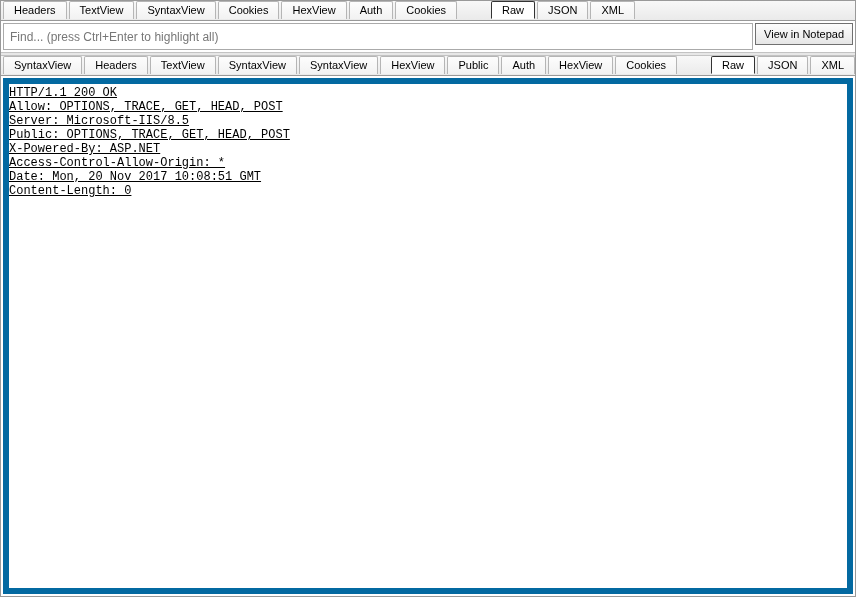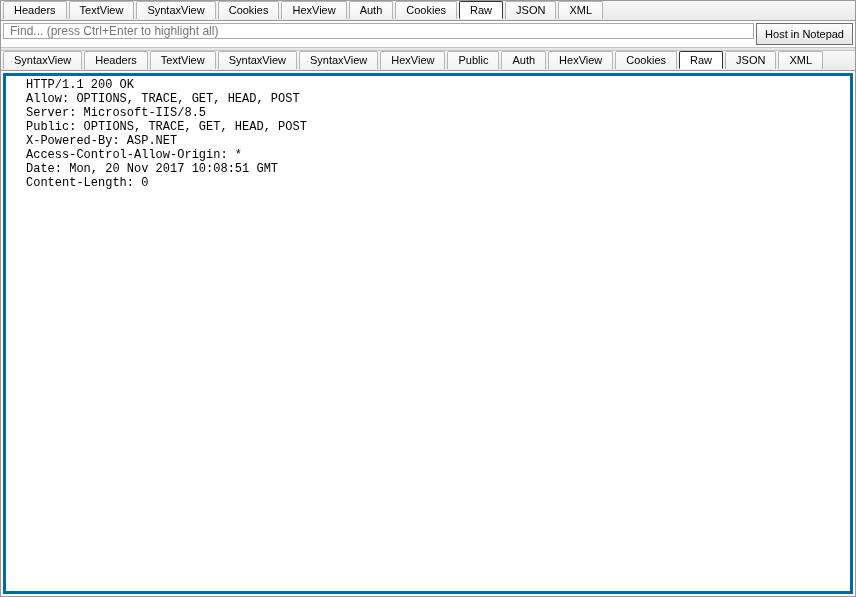--- a/index.html
+++ b/index.html
@@ -3,37 +3,37 @@
 <meta charset="utf-8">
 <style>
   * { box-sizing: border-box; }
   html, body { margin:0; padding:0; width:856px; height:597px; font-family: Tahoma, Arial, sans-serif; font-size:11px; background:#fff; }
   body { display:flex; flex-direction:column; border:1px solid #999; }
 
   
   .tabstrip { display:flex; flex-direction:row; align-items:flex-start; height:20px; background:linear-gradient(#f8f8f8,#eaeaea); border-bottom:1px solid #999; user-select:none; white-space:nowrap; }
   .tab { height:18px; padding:0 10px; margin-right:2px; border:1px solid #b5b5b5; border-bottom:none; background:linear-gradient(#fdfdfd,#f2f2f2); color:#000; line-height:17px; border-radius:2px 2px 0 0; cursor:pointer; }
   .tab:first-child { margin-left:2px; }
-  .tab.sel { background:#fff; border-color:#333; border-bottom:1px solid #fff; position:relative; z-index:2; }
+  .tab.sel { background:#fff; border-color:#333; border-bottom:1px solid #fff; position:relative; z-index:2;margin-left:32px; }
 
   
   .req-panel { display:flex; flex-direction:column; }
   .raw-box { flex:1; margin:2px; border:1px solid #7a96ac; background:#eaf1fa; font-family:"Courier New",monospace; font-size:12px; color:#2f4f2f; padding:2px 4px; white-space:pre-wrap; overflow:auto; min-height:190px; }
   .raw-box a { color:#1a5cc8; text-decoration:underline; }
 
   .findrow { display:flex; margin:2px; }
-  .find-input { flex:1; height:16px; border:1px solid #aaa; padding:2px 6px; font-family:inherit; font-size:12px; color:#333; outline:none; }
+  .find-input { flex:1; height:27px; border:1px solid #aaa; padding:2px 6px; font-family:inherit; font-size:12px; color:#333; outline:none; }
   .find-input::placeholder { color:#777; }
   .btn-notepad { height:22px; margin-left:2px; padding:0 8px; border:1px solid #707070; background:linear-gradient(#fdfdfd,#e6e6e6); font-family:inherit; font-size:11px; cursor:pointer; }
 
   .divider { height:4px; background:#e7e7e7; border-top:1px solid #c3c3c3; border-bottom:1px solid #c3c3c3; }
 
   
   .resp-panel { flex:1; display:flex; flex-direction:column; }
-  .resp-raw { flex:1; margin:2px; border:3px solid #0369a1; background:#fff; font-family:"Courier New",monospace; font-size:12px; color:#000; padding:2px 20px; white-space:pre-wrap; overflow:auto; }
+  .resp-raw { flex:1; margin:2px; border:6px solid #0369a1; background:#fff; font-family:"Courier New",monospace; font-size:12px; color:#000; padding:2px 0; white-space:pre-wrap; overflow:auto;text-decoration:underline; }
 
   .blur { filter: blur(3px); display:inline-block; }
 </style>
 </head>
 <body>
 
 <div class="tabstrip" id="req-tabs">
     <div class="tab">Headers</div>
     <div class="tab">TextView</div>
     <div class="tab">SyntaxView</div>
@@ -42,21 +42,21 @@
     <div class="tab">Auth</div>
     <div class="tab">Cookies</div>
     <div class="tab sel">Raw</div>
     <div class="tab">JSON</div>
     <div class="tab">XML</div>
   </div>
 
 <div class="req-panel">
   <div class="findrow">
     <input class="find-input" placeholder="Find... (press Ctrl+Enter to highlight all)" style="">
-    <button class="btn-notepad">Host in Notepad</button>
+    <button class="btn-notepad">View in Notepad</button>
   </div>
 </div>
 
 <div class="divider"></div>
 
 <div class="tabstrip" id="resp-tabs">
     <div class="tab">SyntaxView</div>
     <div class="tab">Headers</div>
     <div class="tab">TextView</div>
     <div class="tab">SyntaxView</div>

